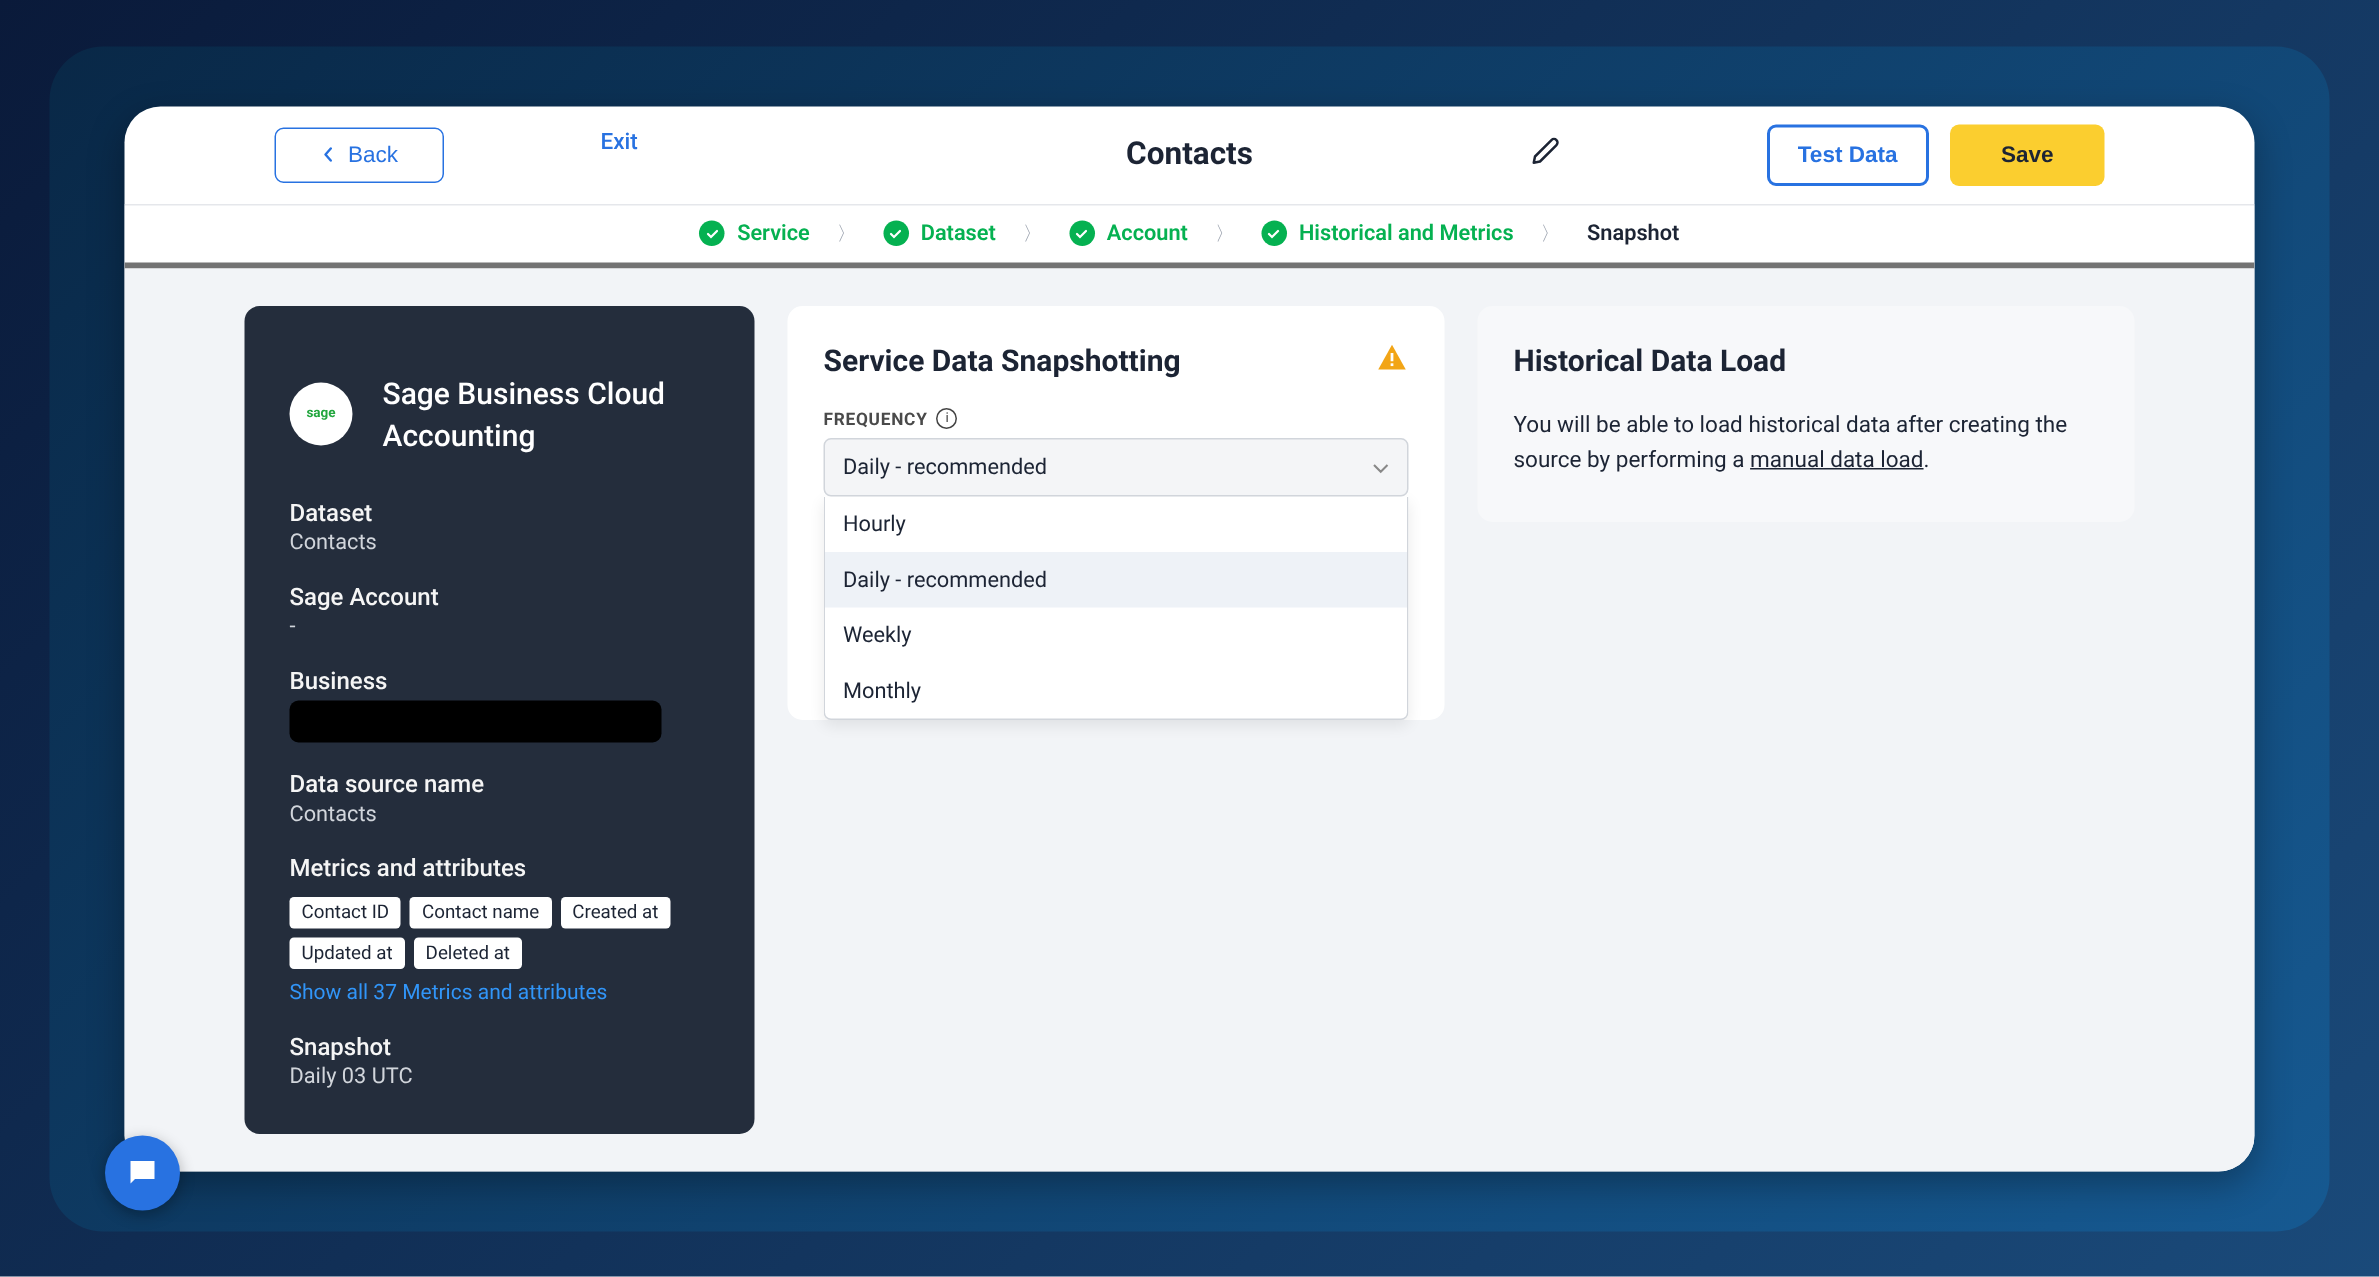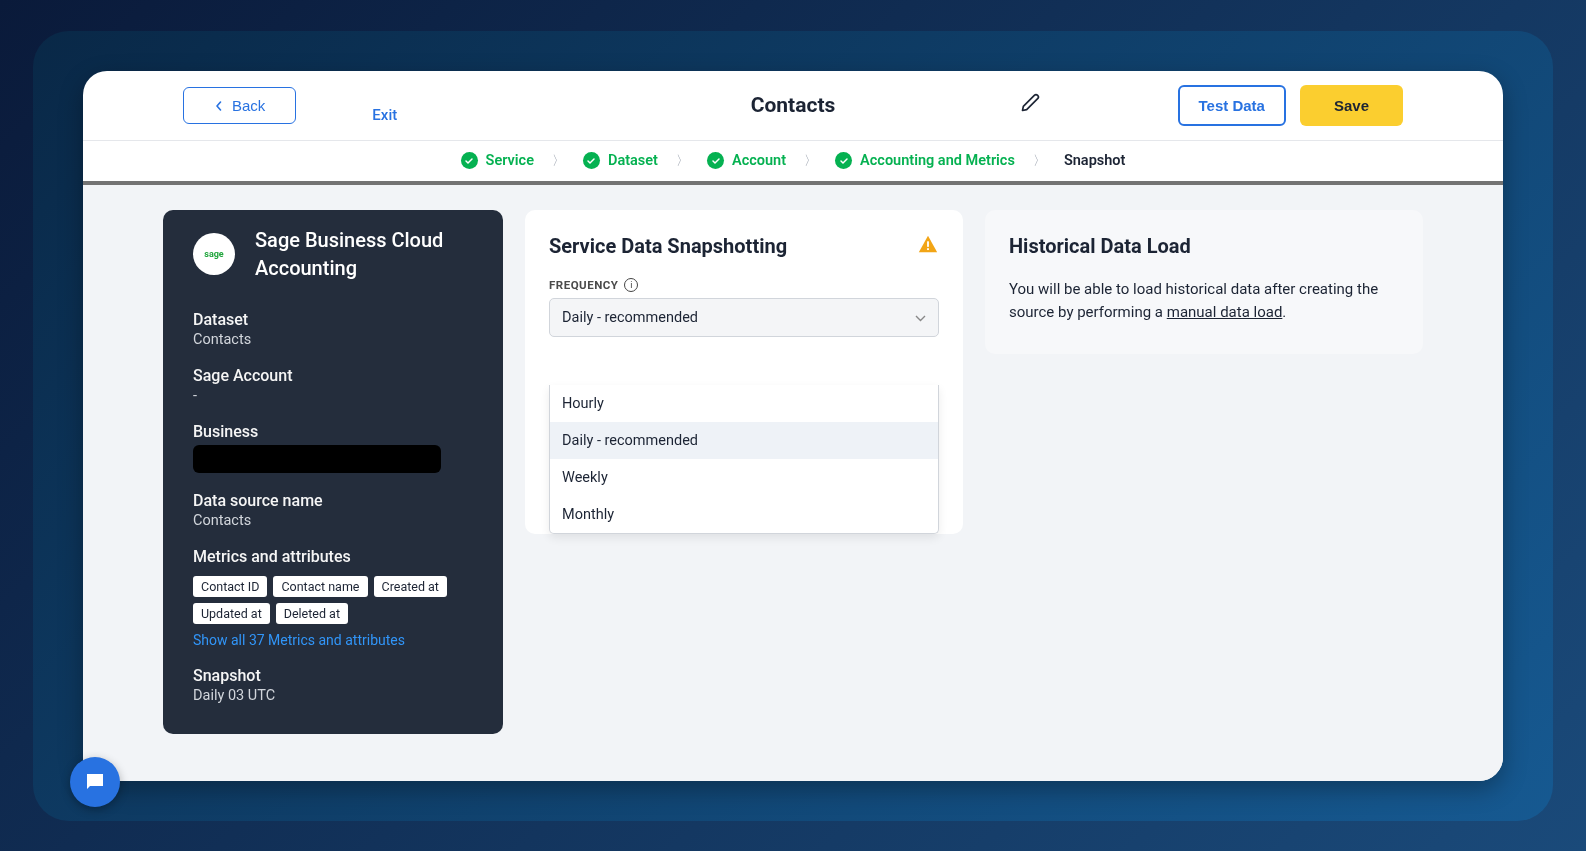--- a/index.html
+++ b/index.html
@@ -1,56 +1,56 @@
 <!DOCTYPE html>
 <html><head>
 <meta charset="utf-8">
 <style>
 * { box-sizing: border-box; margin: 0; padding: 0; }
 body { font-family: -apple-system, BlinkMacSystemFont, "Segoe UI", Roboto, sans-serif; background: linear-gradient(135deg, #0a1a3a 0%, #1a4a7a 100%); width: 1586px; height: 851px; display: flex; align-items: center; justify-content: center; }
 .outer-frame { width: 1520px; height: 790px; background: linear-gradient(135deg, #092847 0%, #165991 100%); border-radius: 36px; padding: 40px 50px; display: flex; align-items: stretch; justify-content: center; }
 .app-window { width: 100%; background: #fff; border-radius: 24px; overflow: hidden; display: flex; flex-direction: column; box-shadow: 0 8px 24px rgba(0,0,0,0.3); }
 .header-bar { height: 70px; display: flex; align-items: center; padding: 0 100px; border-bottom: 1px solid #e5e7eb; position: relative; }
-.header-left { display: flex; align-items: flex-end; gap: 12px; }
+.header-left { display: flex; align-items: flex-start; gap: 40px; }
 .back-btn { border: 1.5px solid #2872e1; background: #fff; color: #2872e1; padding: 9px 30px; border-radius: 6px; font-size: 15px; font-weight: 500; cursor: pointer; display: flex; align-items: center; gap: 8px; }
 .exit-link { color: #2872e1; font-size: 15px; font-weight: 500; cursor: pointer; margin-left: 64px; }
 .header-title { position: absolute; left: 50%; transform: translateX(-50%); font-size: 21px; font-weight: 700; color: #1c2434; }
 .edit-icon { position: absolute; left: 66%; cursor: pointer; }
 .header-right { margin-left: auto; display: flex; gap: 14px; align-items: center; }
 .test-btn { border: 2.5px solid #2872e1; background: #fff; color: #2872e1; padding: 10px 19px; border-radius: 6px; font-size: 15px; font-weight: 600; cursor: pointer; }
 .save-btn { border: none; background: #fbce2f; color: #1c2434; padding: 12px 34px; border-radius: 6px; font-size: 15px; font-weight: 600; cursor: pointer; }
 .breadcrumb-bar { height: 44px; display: flex; align-items: center; justify-content: center; gap: 18px; border-bottom: 4px solid #737373; background: #fff; }
 .crumb { display: flex; align-items: center; gap: 8px; font-size: 14.5px; font-weight: 600; }
 .crumb.done { color: #05b151; }
 .crumb.current { color: #1c2434; }
 .crumb-sep { color: #9ca3af; font-size: 13px; }
 .check-circle { width: 17px; height: 17px; border-radius: 50%; background: #05b151; display: flex; align-items: center; justify-content: center; }
 .check-circle svg { width: 10px; height: 10px; }
 .content-area { flex: 1; background: #f2f4f7; padding: 25px 80px; display: flex; gap: 22px; overflow: visible; }
-.sidebar-card { width: 340px; background: #242d3c; border-radius: 10px; padding: 16px 30px 30px 30px; color: #fff; flex-shrink: 0; align-self: flex-start; }
+.sidebar-card { width: 340px; background: #242d3c; border-radius: 10px; padding: 44px 30px 30px 30px; color: #fff; flex-shrink: 0; align-self: flex-start; }
 .logo-row { display: flex; align-items: center; gap: 20px; margin-bottom: 28px; }
 .logo-circle { width: 42px; height: 42px; background: #fff; border-radius: 50%; display: flex; align-items: center; justify-content: center; flex-shrink: 0; }
 .logo-text { font-size: 9px; color: #22a63e; font-weight: 700; }
 .integration-name { font-size: 20px; font-weight: 500; line-height: 1.4; }
 .sb-field { margin-bottom: 18px; }
 .sb-label { font-size: 16px; font-weight: 500; margin-bottom: 2px; color: #f5f5f5; }
 .sb-value { font-size: 14.5px; color: #d1d5db; }
 .redacted { background: #000; height: 28px; border-radius: 6px; margin-top: 4px; width: 248px; }
 .tag-row { display: flex; flex-wrap: wrap; gap: 6px; margin-top: 10px; }
 .tag { background: #fff; color: #1c2434; font-size: 12.5px; padding: 3px 8px; border-radius: 3px; }
 .show-all { color: #3195f8; font-size: 14px; margin-top: 8px; cursor: pointer; }
 .main-cards { flex: 1; display: flex; gap: 22px; align-items: flex-start; }
 .card { background: #fff; border-radius: 10px; padding: 24px 24px 30px 24px; flex: 1; position: relative; }
 .card-title { font-size: 20px; font-weight: 700; color: #1c2434; margin-bottom: 20px; }
 .warn-icon { position: absolute; top: 24px; right: 24px; width: 22px; height: 22px; }
 .freq-label-row { display: flex; align-items: center; gap: 6px; margin-bottom: 6px; }
 .freq-label { font-size: 11.5px; font-weight: 700; color: #4a4a4a; letter-spacing: 0.5px; }
 .info-icon { width: 14px; height: 14px; border: 1.2px solid #444; border-radius: 50%; display: flex; align-items: center; justify-content: center; font-size: 9px; color: #444; }
 .select-box { border: 1px solid #d1d5db; border-radius: 5px; background: #f4f5f7; padding: 10px 12px; font-size: 14.5px; color: #1c2434; cursor: pointer; display: flex; justify-content: space-between; align-items: center; position: relative; }
-.dropdown-list { border: 1px solid #d1d5db; border-top: none; border-radius: 0 0 5px 5px; background: #fff; box-shadow: 0 4px 10px rgba(0,0,0,0.08); margin-top: 48px; }
+.dropdown-list { border: 1px solid #d1d5db; border-top: none; border-radius: 0 0 5px 5px; background: #fff; box-shadow: 0 4px 10px rgba(0,0,0,0.08); }
 .dropdown-item { padding: 10px 12px; font-size: 14.5px; color: #1c2434; cursor: pointer; }
 .dropdown-item.selected { background: #eef2f7; }
 .hist-text { font-size: 15px; color: #1c2434; line-height: 1.55; }
 .hist-text a { color: #1c2434; text-decoration: underline; cursor: pointer; }
 .chat-bubble { position: absolute; bottom: 44px; left: 70px; width: 50px; height: 50px; background: #2872e1; border-radius: 50%; display: flex; align-items: center; justify-content: center; cursor: pointer; box-shadow: 0 3px 10px rgba(0,0,0,0.3); }
 .chat-bubble svg { width: 24px; height: 24px; fill: #fff; }
 </style>
 </head>
 <body>
 
@@ -105,21 +105,21 @@
           </span>
           <span>Account</span>
         </span>
       <span class="crumb-sep">〉</span>
       <span class="crumb done">
           <span class="check-circle">
             <svg viewBox="0 0 10 10">
               <path d="M2 5 L4 7 L8 3" stroke="#fff" stroke-width="1.5" fill="none" stroke-linecap="round"></path>
             </svg>
           </span>
-          <span>Accounting and Metrics</span>
+          <span>Historical and Metrics</span>
         </span>
       <span class="crumb-sep">〉</span>
       <span class="crumb current">
           <span>Snapshot</span>
         </span>
     </div>
 
     <div class="content-area">
       <div class="sidebar-card">
         <div class="logo-row">

